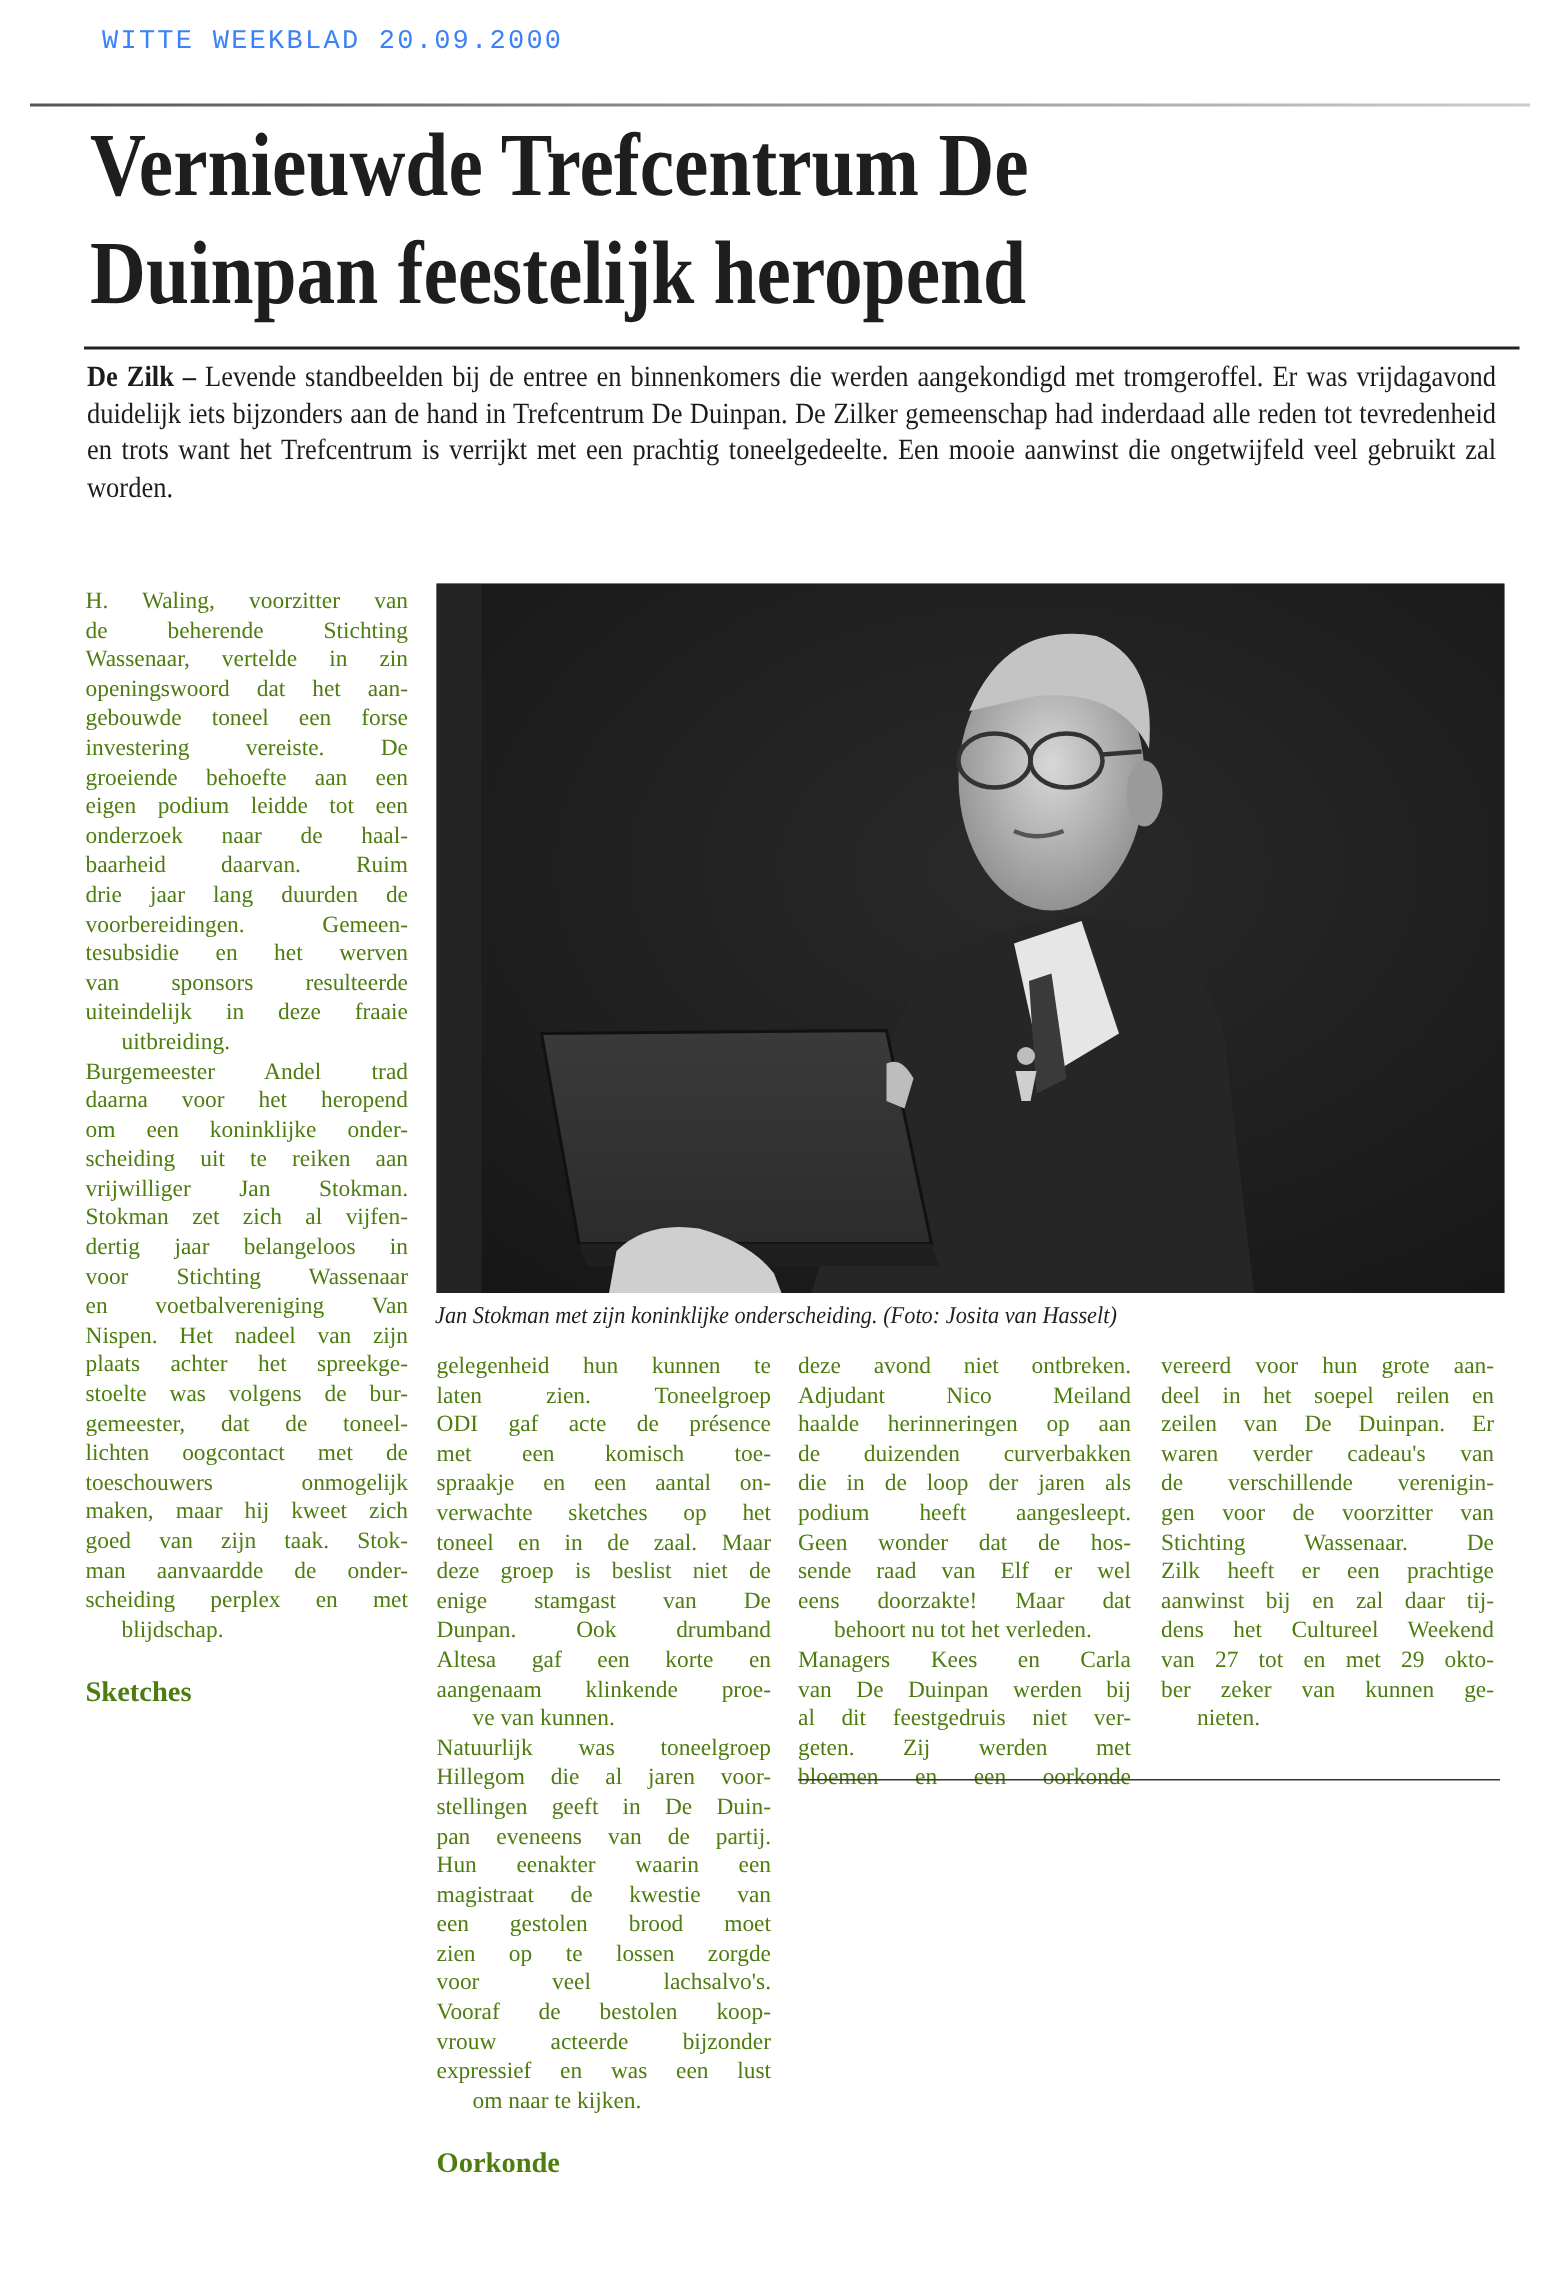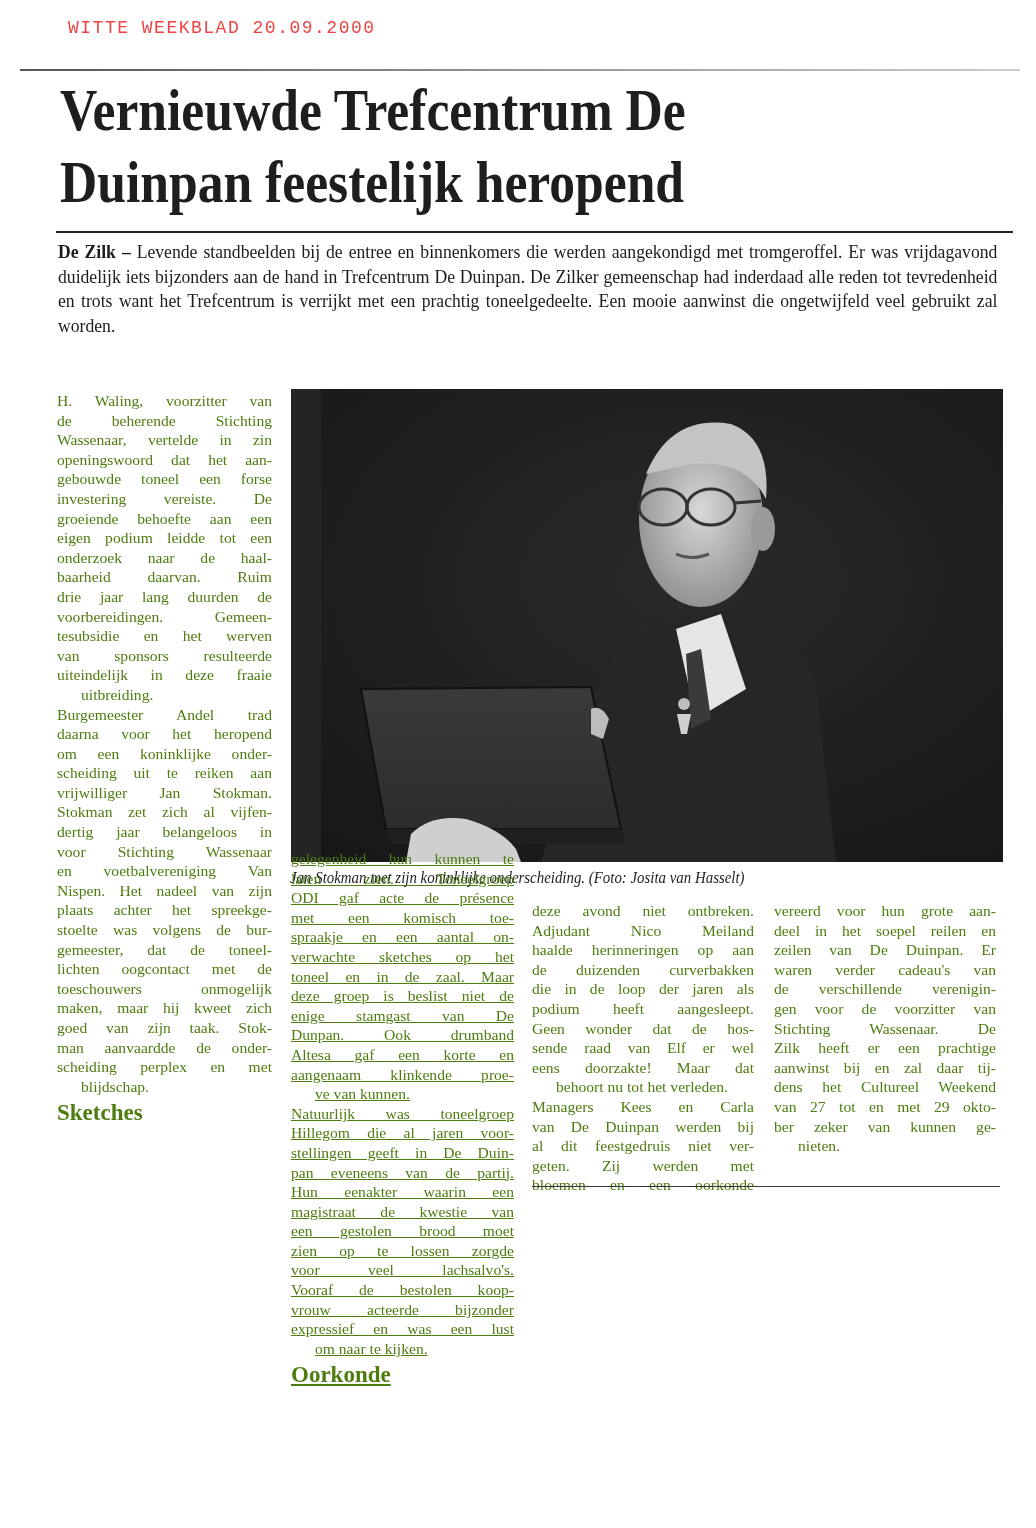--- a/index.html
+++ b/index.html
@@ -7,21 +7,21 @@
       width: 1036px; height: 1528px;
       background: #ffffff;
       position: relative;
       overflow: hidden;
       color: #1a1a1a;
       font-family: "Liberation Serif", "DejaVu Serif", serif;
     }
     .masthead {
       position: absolute; left: 68px; top: 18px;
       font-family: "Liberation Mono", "DejaVu Sans Mono", monospace;
-      font-size: 18px; letter-spacing: 1.5px; color: #ef4444;
+      font-size: 18px; letter-spacing: 1.5px; color: #3b82f6;
     }
     .rule-top {
       position: absolute; left: 20px; top: 69px; width: 1000px; height: 2px;
       background: linear-gradient(90deg, #555 0%, #888 40%, #aaa 70%, #ccc 100%);
     }
     .headline {
       position: absolute; left: 60px; top: 74px; width: 940px;
       font-family: "Liberation Serif", serif;
       font-weight: bold;
       font-size: 60px; line-height: 72px;
@@ -42,26 +42,26 @@
     }
     .lead b { font-weight: bold; }
     .col {
       position: absolute;
       font-size: 15.6px; line-height: 19.6px;
       text-align: justify; color: #4d7c0f;
     }
     .col .line { display: block; text-align: justify; text-align-last: justify; height: 19.6px; white-space: nowrap; }
     .col .line.last { text-align-last: left; margin-left: 24px; }
     .col-1 { left: 57px; top: 391px; width: 215px; }
-    .col-2 { left: 291px; top: 849px; width: 223px; text-decoration: underline; }
+    .col-2 { left: 291px; top: 901px; width: 223px; }
     .col-3 { left: 532px; top: 901px; width: 222px; }
     .col-4 { left: 774px; top: 901px; width: 222px; }
     .subhead {
-      font-weight: bold; font-size: 23px; line-height: 26px;
-      margin: 4px 0 2px 0;
+      font-weight: bold; font-size: 19px; line-height: 26px;
+      margin: 20px 0 2px 0;
     }
     .photo {
       position: absolute; left: 291px; top: 389px; width: 712px; height: 473px;
       background: #1b1b1b;
       overflow: hidden;
     }
     .photo svg { display: block; }
     .caption {
       position: absolute; left: 290px; top: 868px; width: 712px;
       font-style: italic; font-size: 16px; line-height: 20px; color: #1e1e1e;

